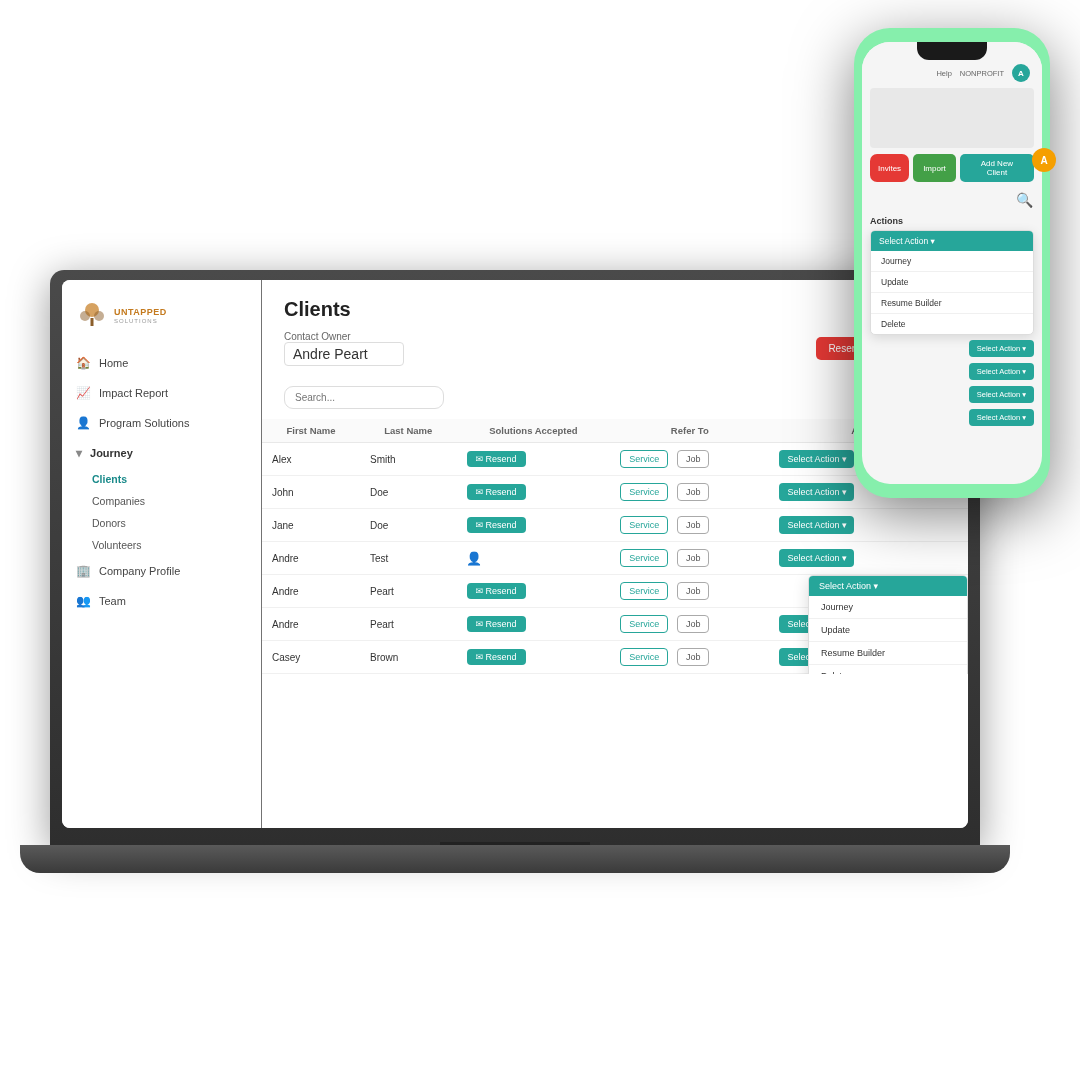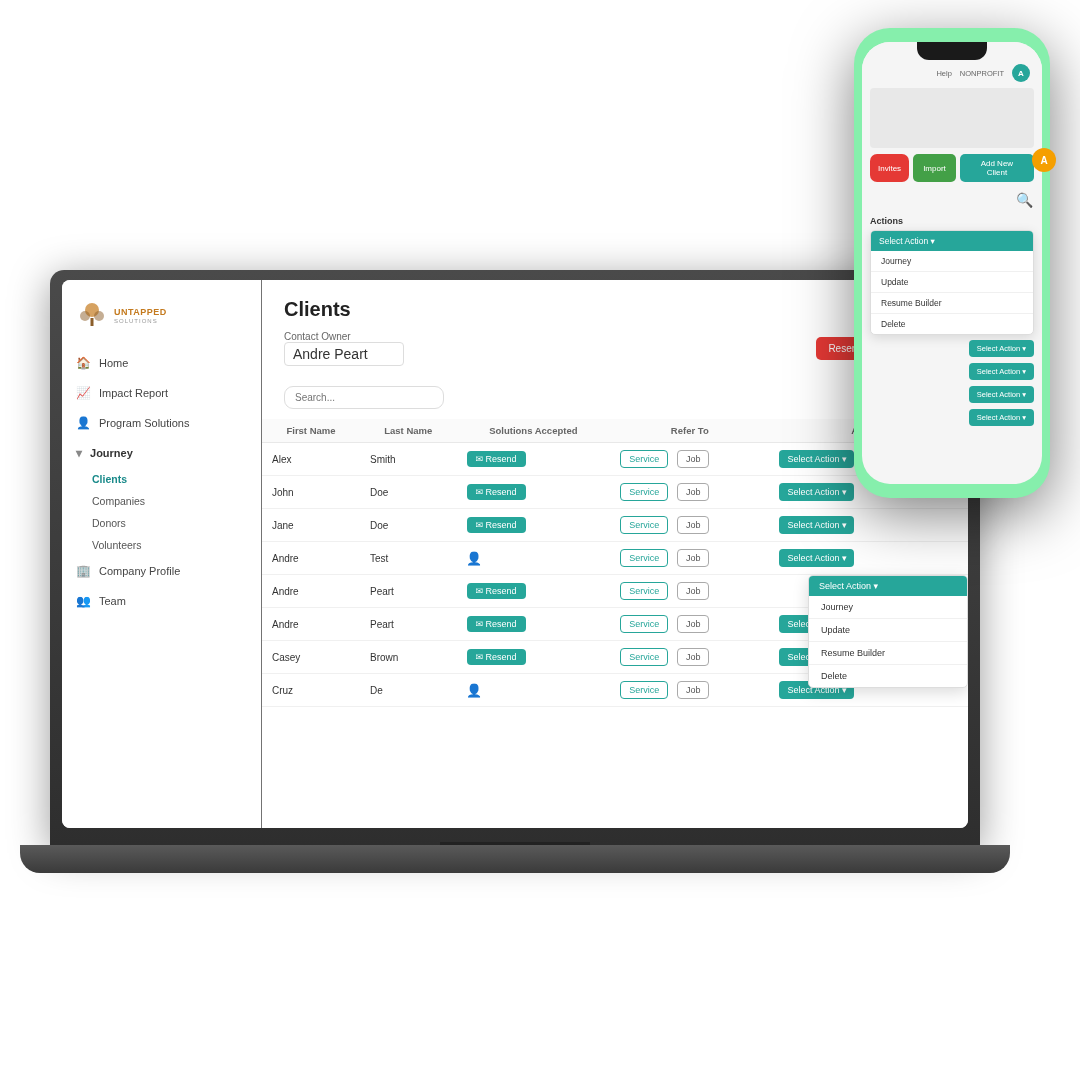--- a/index.html
+++ b/index.html
@@ -614,32 +614,20 @@
                   <td><button class="btn-resend">✉ Resend</button></td>
                   <td>
                     <button class="btn-outline-teal">Service</button>
                     <button class="btn-outline-grey">Job</button>
                   </td>
                   <td class="actions-col">
                     <button class="btn-select-action">Select Action ▾</button>
                   </td>
                 </tr>
 
-                <tr>
-                  <td>Cruz</td>
-                  <td>De</td>
-                  <td><span class="person-icon">👤</span></td>
-                  <td>
-                    <button class="btn-outline-teal">Service</button>
-                    <button class="btn-outline-grey">Job</button>
-                  </td>
-                  <td class="actions-col">
-                    <button class="btn-select-action">Select Action ▾</button>
-                  </td>
-                </tr>
               </tbody>
             </table>
           </div>
         </div>
       </div>
     </div>
   </div>
   <div class="laptop-hinge"></div>
   <div class="laptop-base"></div>
 </div>

